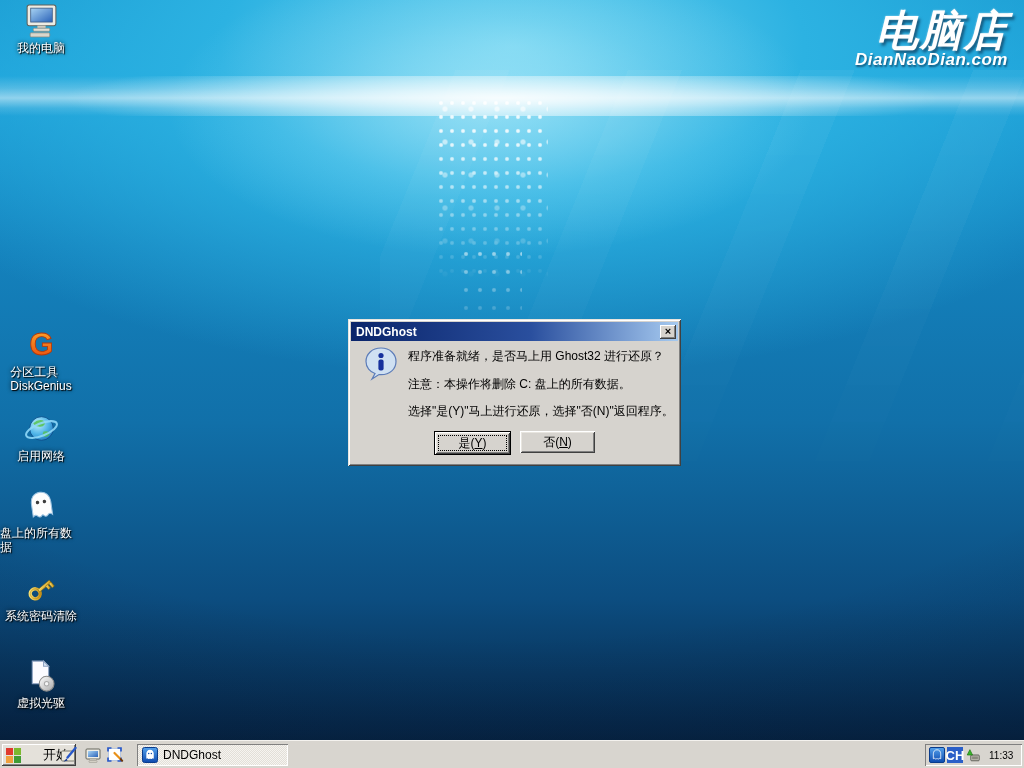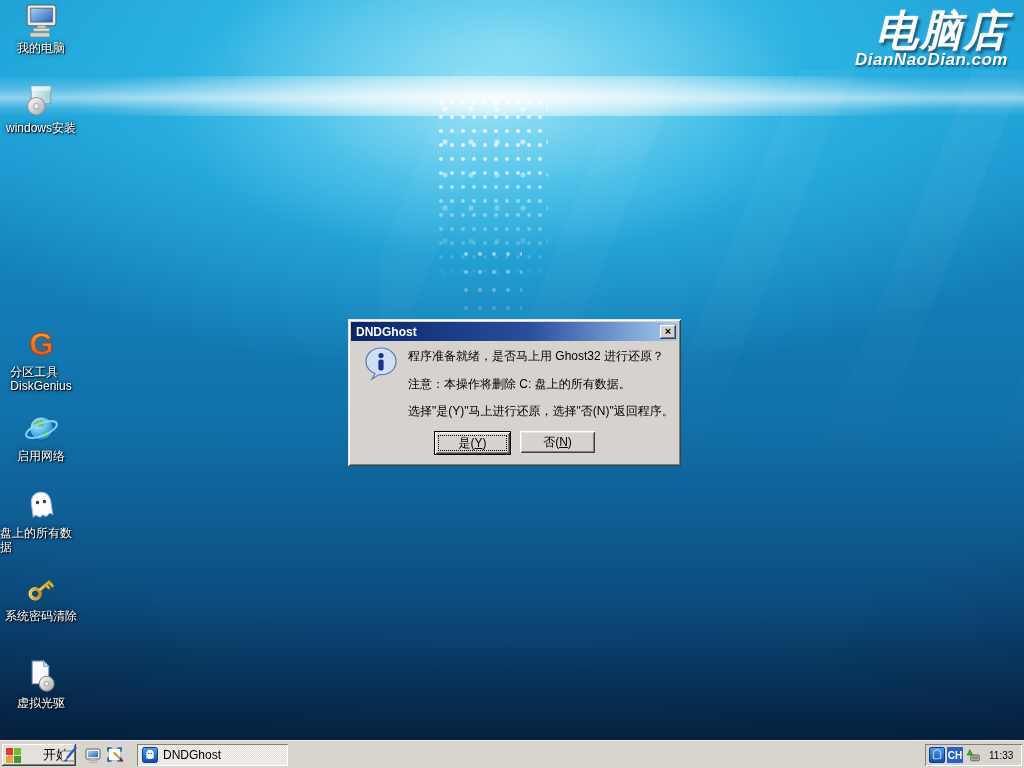--- a/index.html
+++ b/index.html
@@ -85,21 +85,21 @@
     background:#efede8;
     background-image:conic-gradient(#f6f4f0 25%, #e2dfd8 0 50%, #f6f4f0 0 75%, #e2dfd8 0);
     background-size:2px 2px;
     box-shadow:inset 1px 1px #808080, inset -1px -1px #fff;
     display:flex;align-items:center;gap:5px;padding-left:5px;box-sizing:border-box;
     font-size:12px;color:#000;}
   .tray{position:absolute;right:2px;top:3px;height:22px;width:97px;
     box-shadow:inset 1px 1px #808080, inset -1px -1px #fff;
     display:flex;align-items:center;gap:2px;padding-left:4px;box-sizing:border-box;}
   .tray-ic{width:16px;height:16px;flex:none;}
-  .ch-badge{width:16px;height:16px;background:#2b5fc8;color:#fff;font-size:10px;font-weight:bold;
+  .ch-badge{width:16px;height:16px;background:#2b5fc8;color:#fff;font-size:13px;font-weight:bold;
     display:flex;align-items:center;justify-content:center;flex:none;}
   .clock{font-size:10px;color:#000;margin-left:6px;}
 </style>
 </head>
 <body>
 
 <svg width="0" height="0" style="position:absolute">
   <defs>
     <linearGradient id="g-screen" x1="0" y1="0" x2="1" y2="1">
         <stop offset="0" stop-color="#a8d4f4"></stop>
@@ -152,29 +152,20 @@
     <span class="ic"><svg viewBox="0 0 36 36">
       <rect x="4" y="3" width="28" height="20" rx="2" fill="#edece4" stroke="#60605a"></rect>
       <rect x="7.5" y="6" width="21" height="13.5" fill="url(#g-screen)" stroke="#3c5c86" stroke-width="0.8"></rect>
       <rect x="14" y="23" width="8" height="2.5" fill="#cfccc2"></rect>
       <rect x="10" y="25.5" width="16" height="3" rx="1" fill="#e2e0d6" stroke="#8a887e" stroke-width="0.7"></rect>
       <rect x="7" y="30" width="19" height="4" rx="1" fill="#dad7cc" stroke="#8a887e" stroke-width="0.7"></rect>
     </svg></span>
     <span class="icon-label">我的电脑</span>
   </div>
 
-  <div class="desk-icon" style="top:82px">
-    <span class="ic"><svg viewBox="0 0 36 36">
-      <rect x="8" y="4" width="19" height="17" fill="url(#g-box)" stroke="#7aa8b4"></rect>
-      <rect x="8" y="4" width="19" height="4.5" fill="#ffffff" opacity="0.55"></rect>
-      <circle cx="13" cy="23.5" r="8.5" fill="url(#g-silver)" stroke="#909090"></circle>
-      <circle cx="13" cy="23.5" r="2.6" fill="#eeeeee" stroke="#b0b0b0"></circle>
-    </svg></span>
-    <span class="icon-label">windows安装</span>
-  </div>
 
 
 
   <div class="desk-icon" style="top:326px">
     <span class="ic"><svg viewBox="0 0 36 36">
       <text x="18" y="28" font-size="30" font-weight="bold" fill="url(#g-orange)" stroke="#b43808" stroke-width="0.8" text-anchor="middle" font-family="Liberation Sans, sans-serif">G</text>
     </svg></span>
     <span class="icon-label">分区工具
 DiskGenius</span>
   </div>

